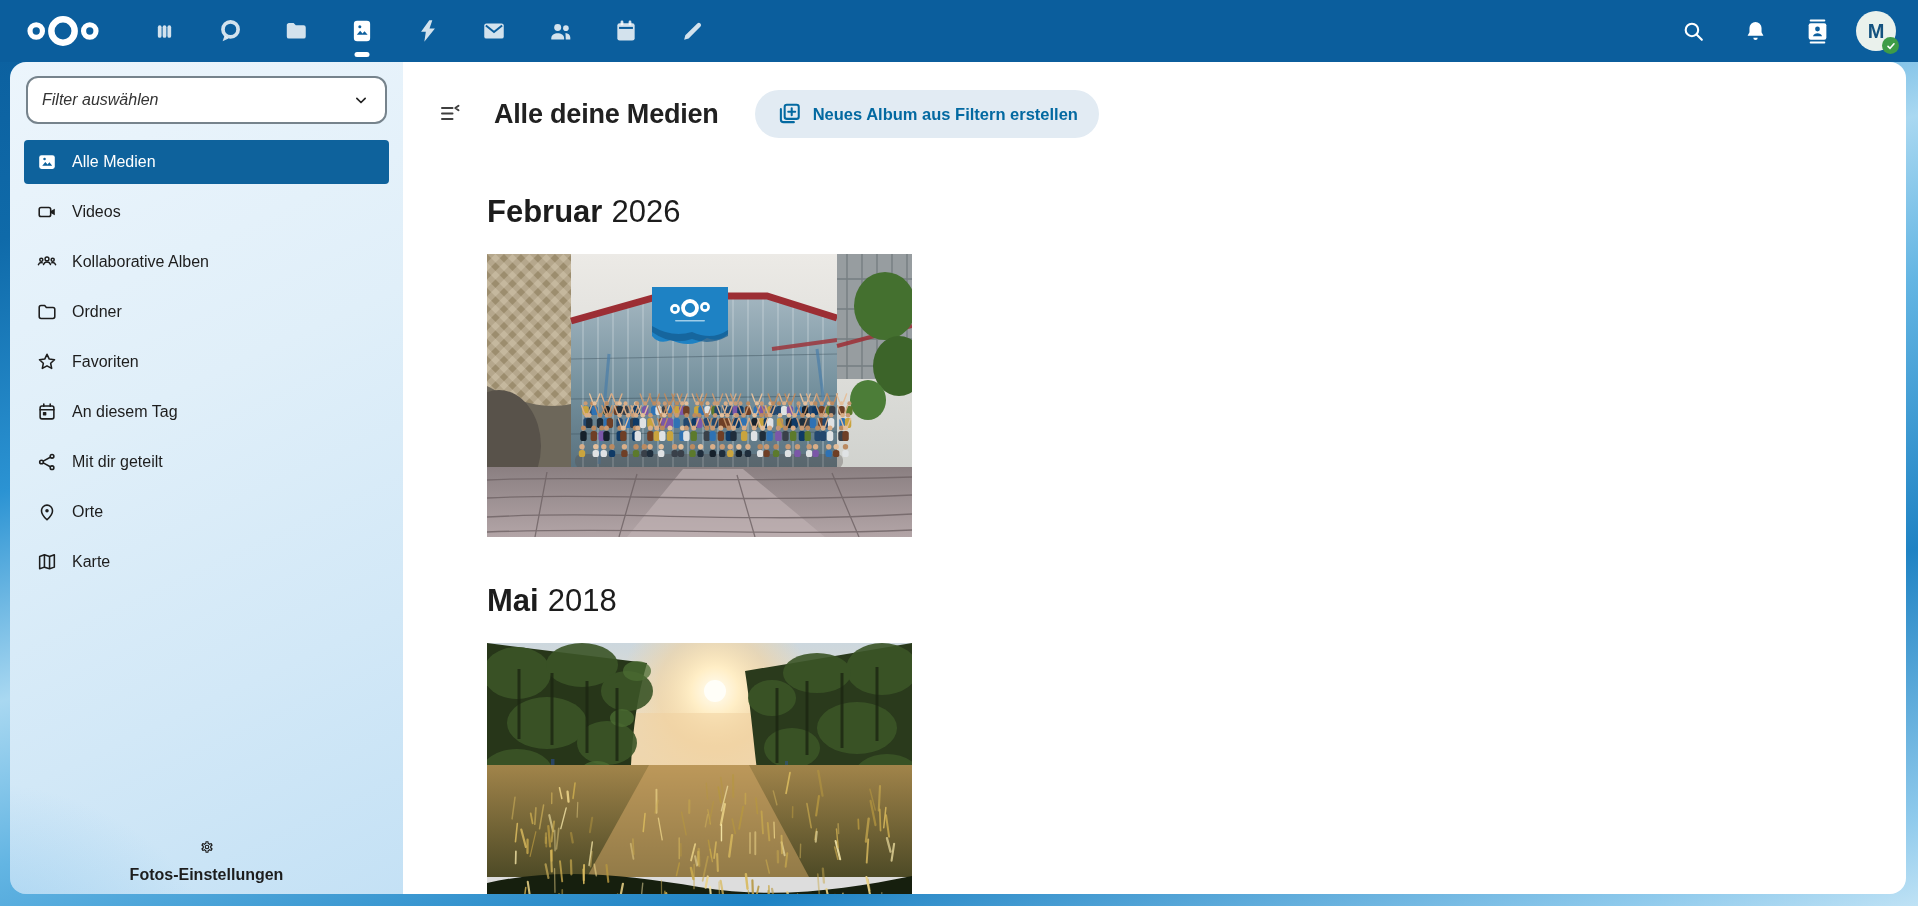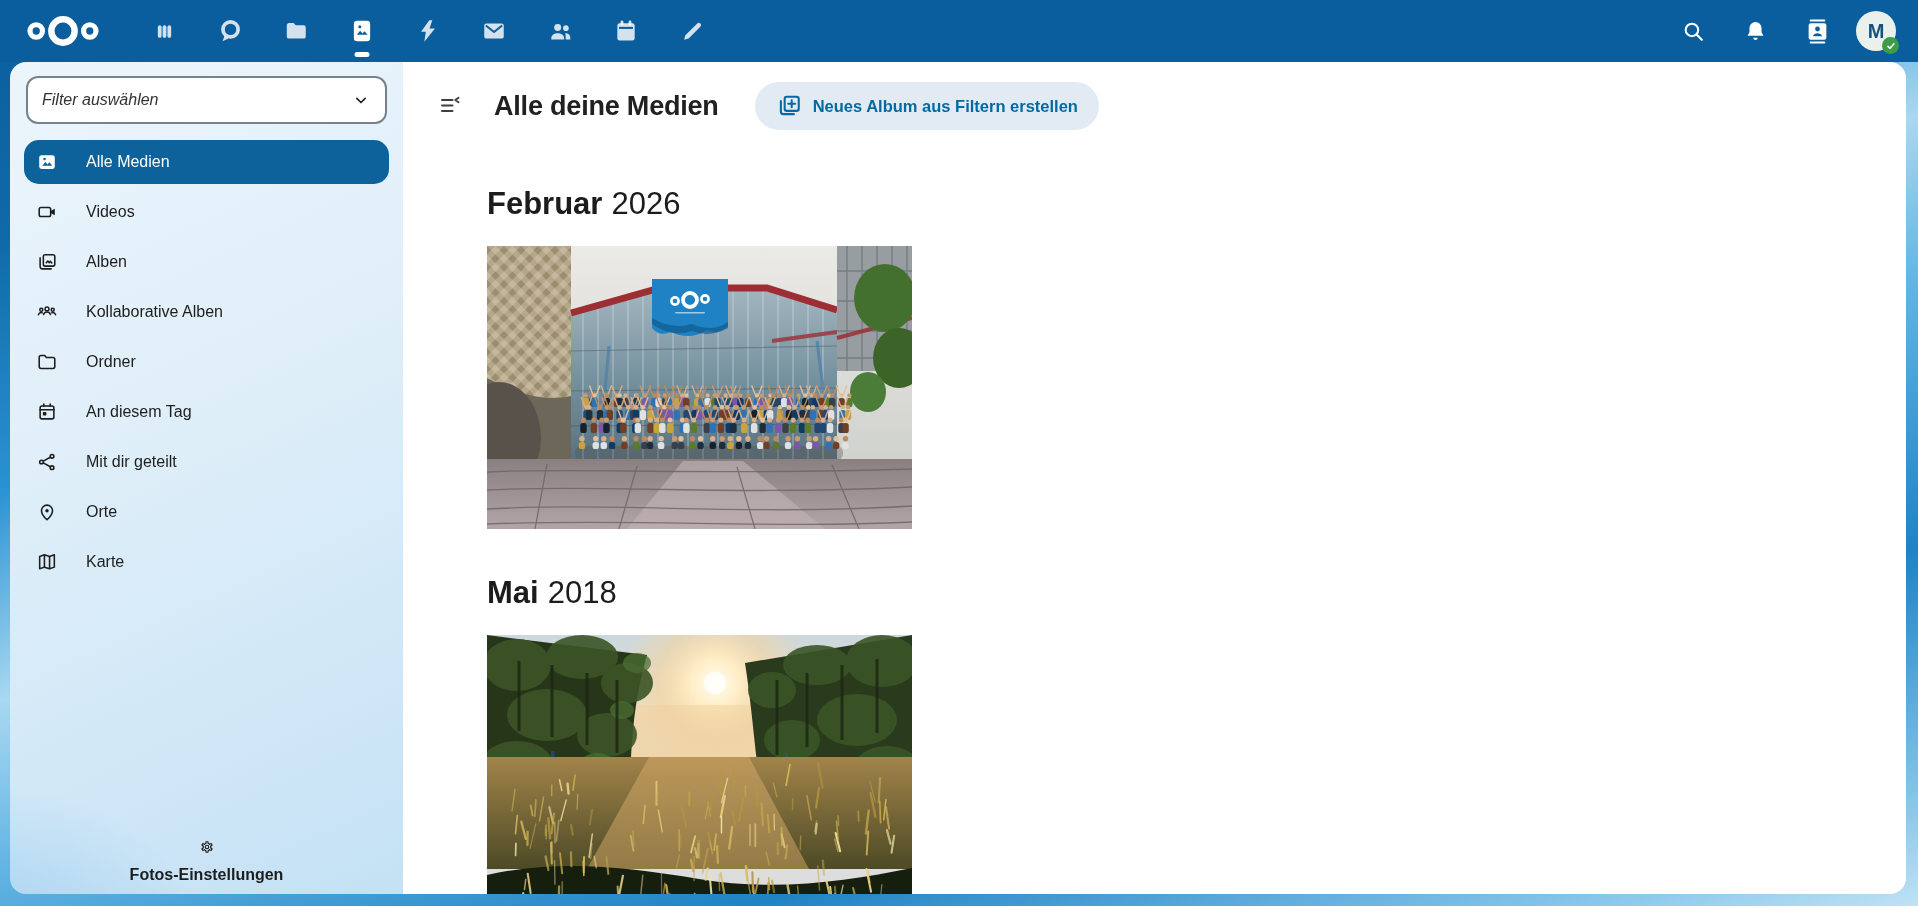--- a/index.html
+++ b/index.html
@@ -35,30 +35,30 @@
   
   .sidebar { width:393px; flex:none; position:relative; padding:14px 14px 0;
     background:
       radial-gradient(420px 300px at -12% 108%, rgba(120,190,235,.55) 0%, rgba(120,190,235,0) 60%),
       linear-gradient(155deg,#ecf5fc 0%,#e0eff9 40%,#d2e8f7 72%,#c4e1f5 100%);
   }
   .filter-select { height:48px; border:2px solid #76838c; border-radius:12px; background:#fff;
     display:flex; align-items:center; justify-content:space-between; padding:0 14px;
     margin:0 2px 16px; font-size:16px; color:#333; cursor:pointer;font-style:italic; }
   .nav-list { list-style:none; }
-  .nav-item { height:44px; margin-bottom:6px; display:flex; align-items:center; gap:28px;
-    padding:0 12px; border-radius:15px; font-size:16px; color:#1d1d1d; cursor:pointer; }
+  .nav-item { height:44px; margin-bottom:6px; display:flex; align-items:center; gap:14px;
+    padding:0 12px; border-radius:4px; font-size:16px; color:#1d1d1d; cursor:pointer; }
   .nav-item svg { width:22px; height:22px; flex:none; }
   .nav-item.active { background:#0e629c; color:#fff; }
   .settings-row { position:absolute; left:14px; right:14px; bottom:10px; height:44px;
     display:flex; align-items:center; gap:12px; padding:0 12px; border-radius:10px;
     font-size:16px; font-weight:bold; color:#1d1d1d; cursor:pointer;flex-direction:column; }
   .settings-row svg { width:22px; height:22px; }
   
-  .main { flex:1; background:#fff; padding:20px 0 0 25px; position:relative; overflow:hidden; }
+  .main { flex:1; background:#fff; padding:28px 0 0 25px; position:relative; overflow:hidden; }
   .main-header { display:flex; align-items:center; }
   .collapse-btn { width:44px; height:44px; border:none; background:none; border-radius:10px;
     display:flex; align-items:center; justify-content:center; color:#3f3f3f; cursor:pointer; }
   .page-title { font-size:27px; font-weight:bold; color:#212121; margin-left:22px; letter-spacing:-.2px; }
   .create-btn { margin-left:36px; height:48px; border:none; border-radius:24px; background:#e2ebf3;
     display:flex; align-items:center; gap:11px; padding:0 21px;
     font-family:inherit; font-size:16.5px; font-weight:bold; color:#0369a1; cursor:pointer; }
   .sections { margin-left:59px; }
   .section-1 { margin-top:56px; }
   .section-2 { margin-top:46px; }
@@ -191,43 +191,41 @@
         <span>Alle Medien</span>
       </li>
       <li class="nav-item">
         <svg viewBox="0 0 24 24" fill="none" stroke="currentColor" stroke-width="1.7" stroke-linejoin="round">
           <rect x="3.5" y="7" width="12.5" height="10" rx="2"></rect>
           <path d="M16 11 L20.5 8.4 V15.6 L16 13z" fill="currentColor" stroke="none"></path>
         </svg>
         <span>Videos</span>
       </li>
       <li class="nav-item">
-        <svg viewBox="0 0 24 24" fill="none" stroke="currentColor" stroke-width="1.7" stroke-linejoin="round">
-          <rect x="8" y="4" width="12.5" height="12.5" rx="2"></rect>
-          <path d="M10.8 13.4 l2.1-2.5 1.5 1.8 1.2-1.4 2.1 2.4"></path>
-          <path d="M4.5 7.5 v9.5 a2.5 2.5 0 0 0 2.5 2.5 h9.5" stroke-linecap="round"></path>
-        </svg>
-        <span>Alben</span>
-      </li>
-      <li class="nav-item">
         <svg viewBox="0 0 24 24" fill="none" stroke="currentColor" stroke-width="1.6" stroke-linecap="round">
           <circle cx="12" cy="8.6" r="2.1"></circle>
           <path d="M8.2 14.8c.6-1.8 2.2-2.7 3.8-2.7s3.2.9 3.8 2.7"></path>
           <circle cx="5.8" cy="9.6" r="1.7"></circle>
           <path d="M2.6 14.9c.5-1.5 1.8-2.3 3-2.3.4 0 .9.1 1.3.3"></path>
           <circle cx="18.2" cy="9.6" r="1.7"></circle>
           <path d="M21.4 14.9c-.5-1.5-1.8-2.3-3-2.3-.4 0-.9.1-1.3.3"></path>
         </svg>
         <span>Kollaborative Alben</span>
       </li>
       <li class="nav-item">
         <svg viewBox="0 0 24 24" fill="none" stroke="currentColor" stroke-width="1.7" stroke-linejoin="round">
           <path d="M3.5 7c0-1.1.9-2 2-2h4l1.8 2h7.2c1.1 0 2 .9 2 2v8c0 1.1-.9 2-2 2h-13c-1.1 0-2-.9-2-2z"></path>
         </svg>
         <span>Ordner</span>
+      </li>
+      <li class="nav-item">
+        <svg viewBox="0 0 24 24" fill="none" stroke="currentColor" stroke-width="1.7" stroke-linejoin="round">
+          <path d="M12 3.6l2.5 5.2 5.7.7-4.2 3.9 1.1 5.6L12 16.2 6.9 19l1.1-5.6L3.8 9.5l5.7-.7z"></path>
+        </svg>
+        <span>Favoriten</span>
       </li>
       <li class="nav-item">
         <svg viewBox="0 0 24 24" fill="none" stroke="currentColor" stroke-width="1.7" stroke-linecap="round">
           <rect x="4.5" y="5.5" width="15" height="14" rx="2"></rect>
           <path d="M4.5 9.5 h15"></path>
           <path d="M8.5 3.2 v2.6 M15.5 3.2 v2.6"></path>
           <rect x="7.5" y="12" width="3.8" height="3.8" rx="0.7" fill="currentColor" stroke="none"></rect>
         </svg>
         <span>An diesem Tag</span>
       </li>

